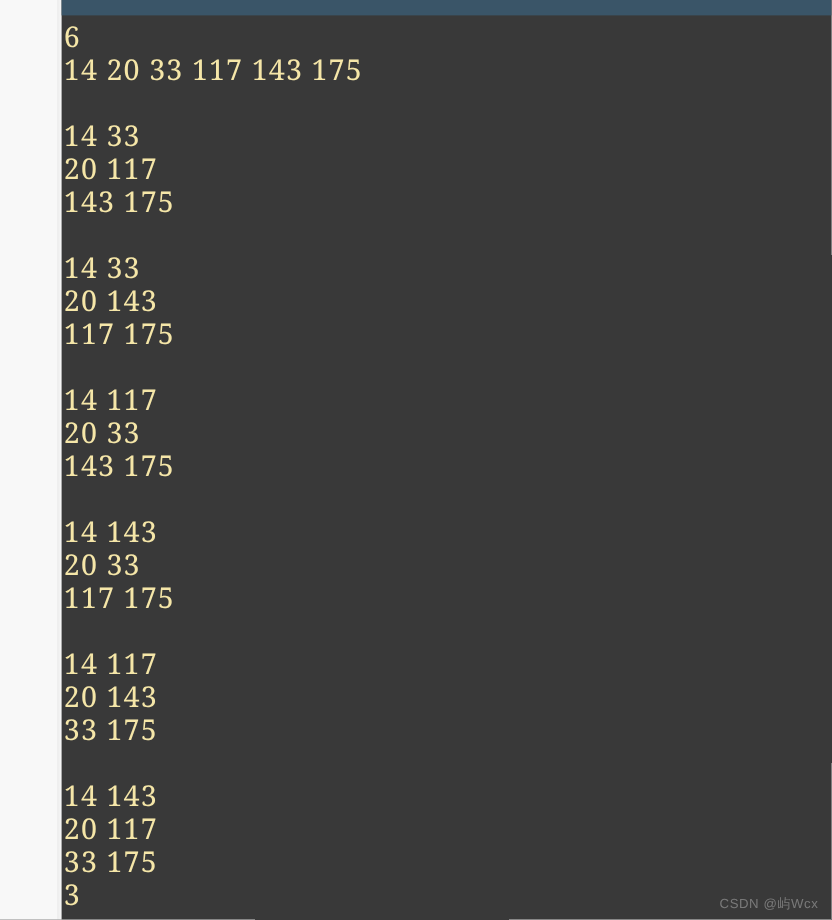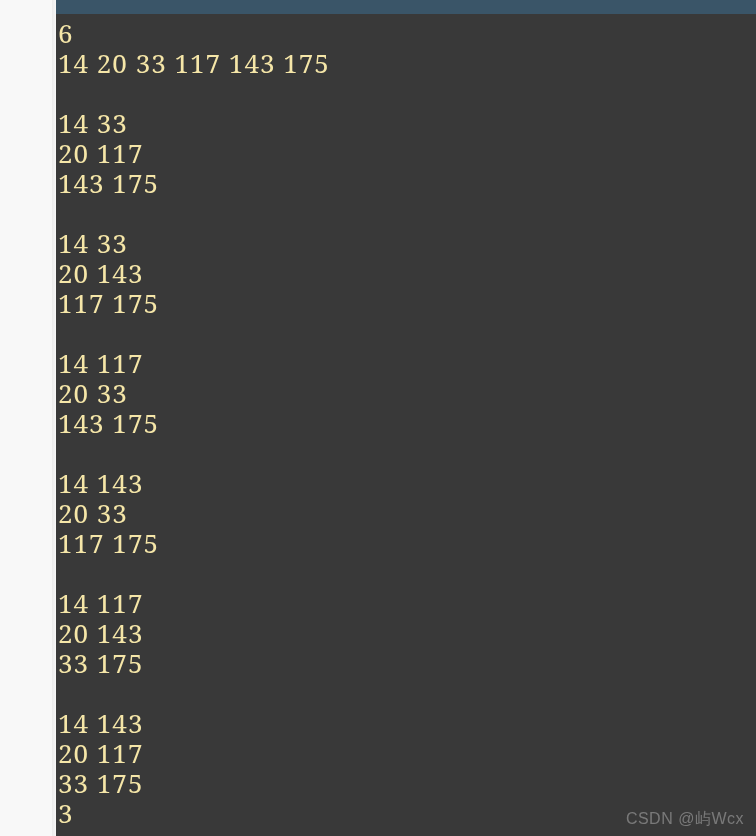--- a/index.html
+++ b/index.html
@@ -51,21 +51,21 @@
       line-height: 30px;
       color: #f5e6a8;
       white-space: pre;
       letter-spacing: 1px;
     }
     .watermark {
       position: absolute;
       right: 12px;
       bottom: 6px;
       font-family: Arial, sans-serif;
-      font-size: 16px;
+      font-size: 12px;
       color: rgba(200, 200, 200, 0.45);
       letter-spacing: 0.5px;
     }
   </style>
 </head>
 <body>
 
 <div class="left-gutter"></div>
 <div class="left-gutter-shadow"></div>
 

